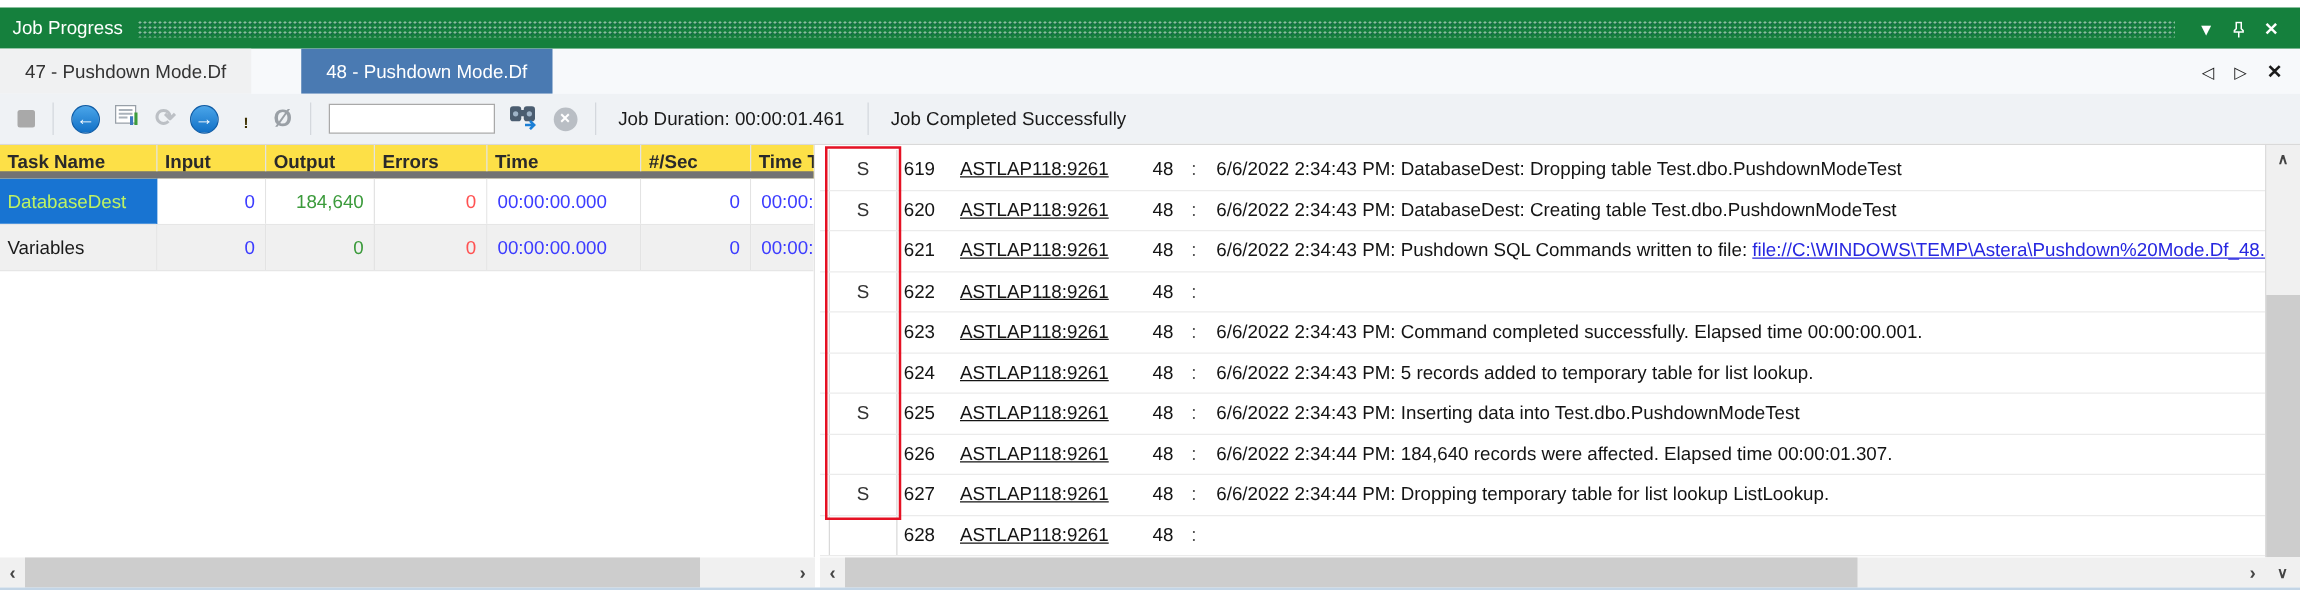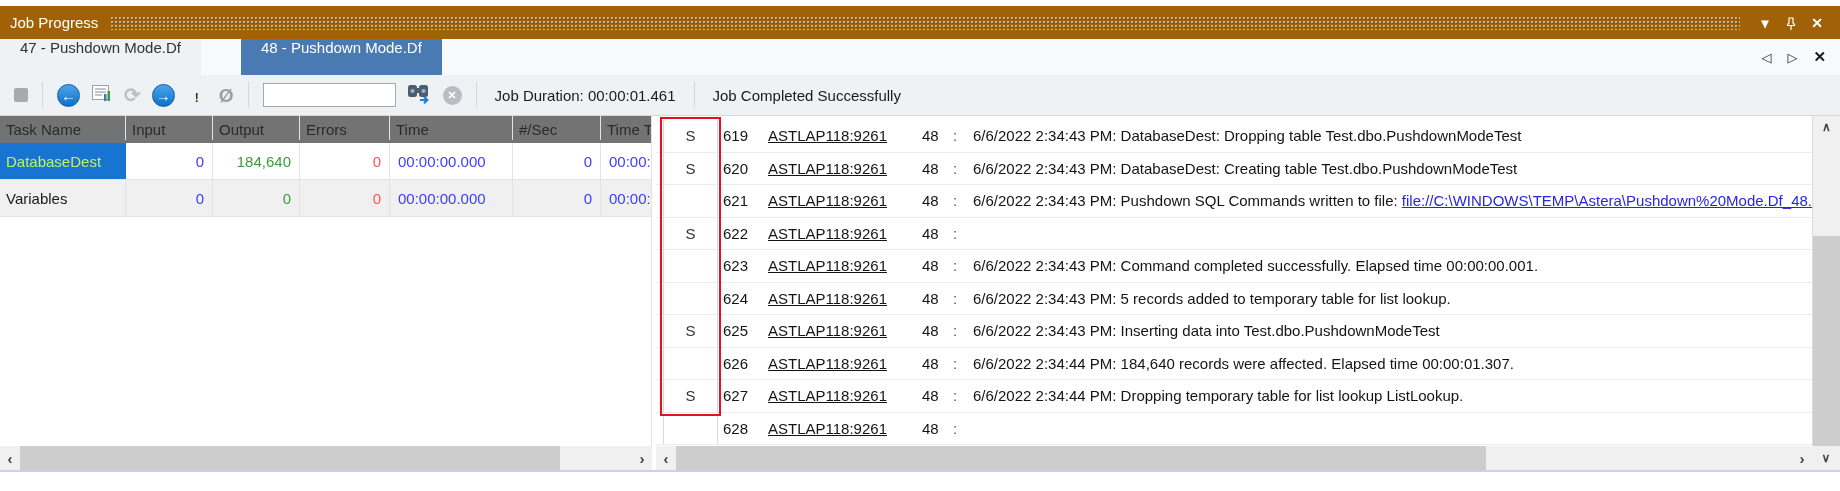--- a/index.html
+++ b/index.html
@@ -1,33 +1,33 @@
 <!DOCTYPE html>
 <html><head>
 <meta charset="utf-8">
 <style>
   * { box-sizing: border-box; margin: 0; padding: 0; }
   body { background:#fff; font-family:"Liberation Sans", sans-serif; }
   .window { position:relative; width:1840px; height:491px; background:#fff; overflow:hidden; }
 
   
-  .titlebar { position:absolute; top:6px; left:0; right:0; height:33px; background:#a16207;
+  .titlebar { position:absolute; top:6px; left:0; right:0; height:33px; background:#15803d;
               display:flex; align-items:center; padding:0 10px; color:#fff; }
   .titlebar .title { font-size:15px; white-space:nowrap; }
   .grip { flex:1; height:14px; margin:0 12px;
           background-image:radial-gradient(rgba(255,255,255,.5) 1px, rgba(0,0,0,0) 1.1px),
                            radial-gradient(rgba(22,52,92,.35) 1px, rgba(0,0,0,0) 1.1px);
           background-size:4px 4px; background-position:0 0, 1px 1px; }
   .tb-btn { width:26px; text-align:center; color:#fff; font-size:14px; font-weight:bold; cursor:default; }
   .tb-btn svg { display:inline-block; vertical-align:middle; }
 
   
   .tabstrip { position:absolute; top:39px; left:0; right:0; height:36px; background:#f7f9fb; display:flex; }
   .tabs { display:flex; }
-  .tab { display:flex; align-items:flex-start; padding:0 20px; font-size:15px; color:#333; background:#f0f1f2; white-space:nowrap; }
+  .tab { display:flex; align-items:center; padding:0 20px; font-size:15px; color:#333; background:#f0f1f2; white-space:nowrap; }
   .tab.active { background:#4a7ab2; color:#fff;margin-left:40px; }
   .tab-nav { margin-left:auto; display:flex; align-items:center; gap:16px; padding-right:14px; color:#1a1a1a; }
   .tab-nav .nav-ic { font-size:13px; }
   .tab-nav .nav-x { font-size:15px; font-weight:bold; }
 
   
   .toolbar { position:absolute; top:75px; left:0; right:0; height:40px; background:#eff2f5;
              display:flex; align-items:center; padding-left:14px; gap:11px; font-size:15px; color:#1a1a1a; }
   .tool-sep { width:1px; height:26px; background:#d4d8dd; margin:0 3px; }
   .icon-stop { width:14px; height:14px; background:#a9a9a9; border-radius:2px; }
@@ -43,21 +43,21 @@
   .search-box { width:133px; height:24px; border:1px solid #a9a9a9; background:#fff; font:inherit; padding:0 4px; }
   .icon-clear { width:19px; height:19px; border-radius:50%; background:#b9bec4; color:#fff; font-size:11px;
                 font-weight:bold; display:flex; align-items:center; justify-content:center; line-height:1; }
   .tb-text { white-space:nowrap; padding:0 4px; }
 
   
   .content { position:absolute; top:115px; left:0; right:0; height:331px; border-top:1px solid #d9d9d9; background:#fff; }
 
   
   .task-panel { position:absolute; left:0; top:0; width:652px; height:100%; overflow:hidden; border-right:1px solid #e3e3e3; }
-  .t-header { display:flex; height:27px; background:#737373; border-bottom:3px solid #737373; }
+  .t-header { display:flex; height:27px; background:#fde047; border-bottom:6px solid #737373;font-weight:bold; }
   .th { font-size:15px; color:#2a2a2a; padding:5px 6px 0; border-right:1px solid #e3e3e3; white-space:nowrap; overflow:hidden; flex:none; }
   .c0{width:126px}.c1{width:87px}.c2{width:87px}.c3{width:90px}.c4{width:123px}.c5{width:88px}.c6{width:60px}
   .t-row { display:flex; height:37px; border-bottom:1px solid #e6e6e6; background:#fff; }
   .t-row.alt .td { background:#f0f0f0; }
   .td { border-right:1px solid #e3e3e3; font-size:15px; display:flex; align-items:center;
         padding:0 8px; white-space:nowrap; overflow:hidden; flex:none; background:#fff; }
   .td.num { justify-content:flex-end; }
   .td.name { padding-left:6px; color:#1a1a1a; }
   .td.name.selected { background:#1874d2 !important; color:#bef264; border-right-color:#1874d2; }
   .v-blue{ color:#3d3dff } .v-green{ color:#3c9b3c } .v-red{ color:#ff5252 }

